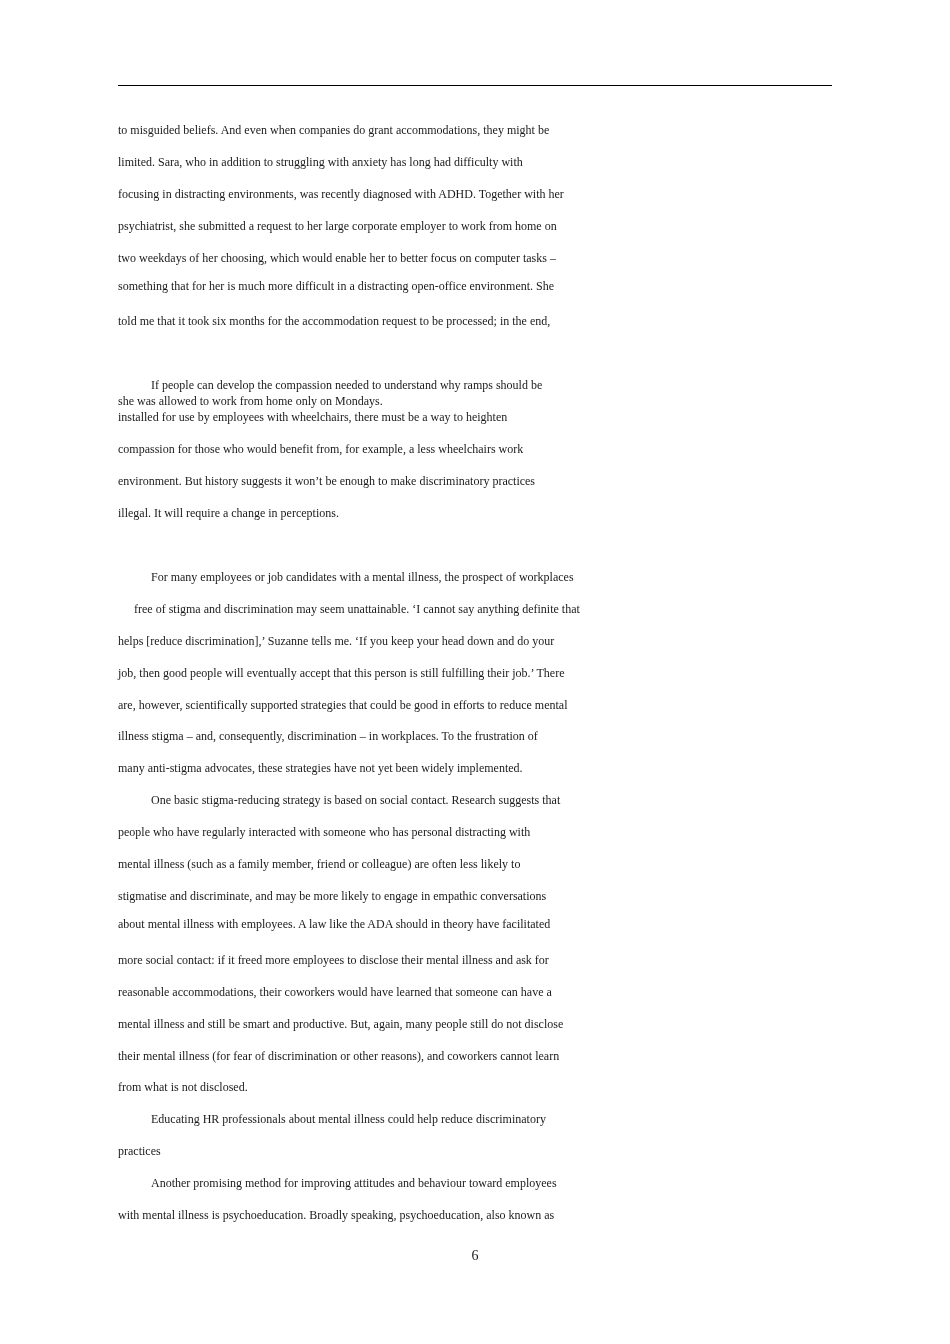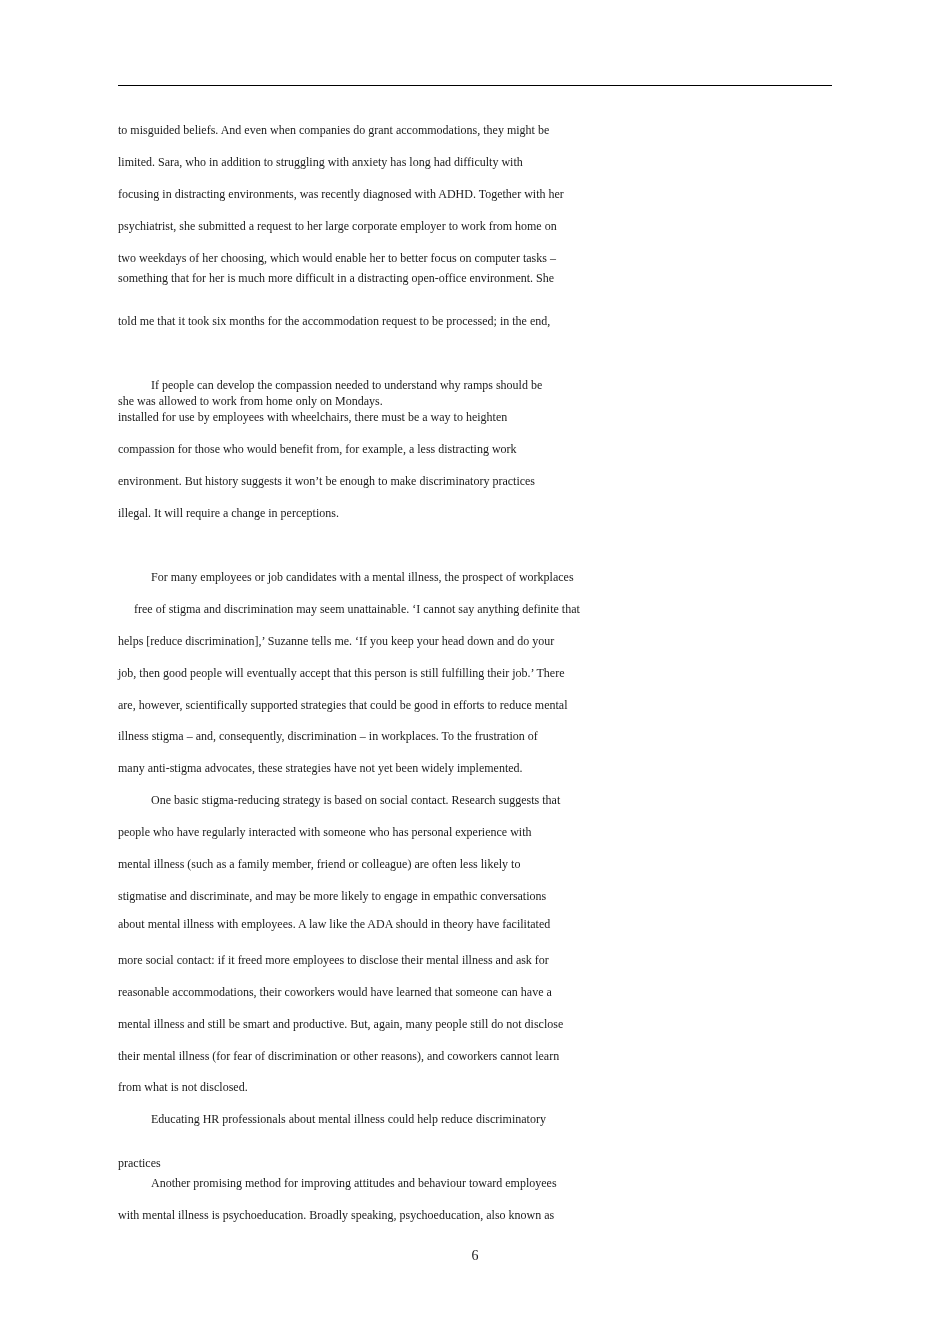--- a/index.html
+++ b/index.html
@@ -12,43 +12,43 @@
 </head>
 <body>
 
 <div class="rule"></div>
 <div id="body-text">
     <div class="line" style="top: 120px; left: 118px;">to misguided beliefs. And even when companies do grant accommodations, they might be</div>
     <div class="line" style="top: 152px; left: 118px;">limited. Sara, who in addition to struggling with anxiety has long had difficulty with</div>
     <div class="line" style="top: 184px; left: 118px;">focusing in distracting environments, was recently diagnosed with ADHD. Together with her</div>
     <div class="line" style="top: 216px; left: 118px;">psychiatrist, she submitted a request to her large corporate employer to work from home on</div>
     <div class="line" style="top: 248px; left: 118px;">two weekdays of her choosing, which would enable her to better focus on computer tasks –</div>
-    <div class="line" style="top: 268px; left: 118px;">something that for her is much more difficult in a distracting open-office environment. She</div>
+    <div class="line" style="top: 276px; left: 118px;">something that for her is much more difficult in a distracting open-office environment. She</div>
     <div class="line" style="top: 311px; left: 118px;">told me that it took six months for the accommodation request to be  processed;  in  the  end,</div>
     <div class="line" style="top: 343px; left: 118px; margin-top: 48px;">she  was  allowed  to  work  from  home  only  on  Mondays.</div>
     <div class="line" style="top: 375px; left: 151px;">If people can develop the compassion needed to understand why ramps should be</div>
     <div class="line" style="top: 407px; left: 118px;">installed for use by employees with wheelchairs, there must be a way to heighten</div>
-    <div class="line" style="top: 439px; left: 118px;">compassion for those who would benefit from, for example, a less distracting work</div>
+    <div class="line" style="top: 439px; left: 118px;">compassion for those who would benefit from, for example, a less wheelchairs work</div>
     <div class="line" style="top: 471px; left: 118px;">environment. But history suggests it won’t be enough to make discriminatory practices</div>
     <div class="line" style="top: 503px; left: 118px; text-align: right;">illegal. It will require a change in perceptions.</div>
     <div class="line" style="top: 567px; left: 151px;">For many employees or job candidates with a mental illness, the prospect of workplaces</div>
     <div class="line" style="top: 599px; left: 134px;">free of stigma and discrimination may seem unattainable. ‘I cannot say anything definite that</div>
     <div class="line" style="top: 631px; left: 118px;">helps [reduce discrimination],’ Suzanne tells me. ‘If you keep your head down and do your</div>
     <div class="line" style="top: 663px; left: 118px;">job, then good people will eventually accept that this person is still fulfilling their job.’ There</div>
     <div class="line" style="top: 695px; left: 118px;">are, however, scientifically supported strategies that could be good in efforts to reduce mental</div>
     <div class="line" style="top: 726px; left: 118px;">illness stigma – and, consequently, discrimination – in workplaces. To the frustration of</div>
     <div class="line" style="top: 758px; left: 118px;">many anti-stigma advocates, these strategies have not yet been widely implemented.</div>
     <div class="line" style="top: 790px; left: 151px;">One basic stigma-reducing strategy is based on social contact. Research suggests that</div>
-    <div class="line" style="top: 822px; left: 118px;">people who have regularly interacted with someone who has personal experience with</div>
+    <div class="line" style="top: 822px; left: 118px;">people who have regularly interacted with someone who has personal distracting with</div>
     <div class="line" style="top: 854px; left: 118px;">mental illness (such as a family member, friend or colleague) are often less likely to</div>
     <div class="line" style="top: 886px; left: 118px;">stigmatise and discriminate, and may be more likely to engage in empathic conversations</div>
     <div class="line" style="top: 914px; left: 118px;">about mental illness with employees. A law like the ADA should in theory have facilitated</div>
     <div class="line" style="top: 950px; left: 118px;">more social contact: if it freed more employees to disclose their mental illness and ask for</div>
     <div class="line" style="top: 982px; left: 118px;">reasonable accommodations, their coworkers would have learned that someone can have a</div>
     <div class="line" style="top: 1014px; left: 118px;">mental illness and still be smart and productive. But, again, many people still do not disclose</div>
     <div class="line" style="top: 1046px; left: 118px;">their mental illness (for fear of discrimination or other reasons), and coworkers cannot learn</div>
     <div class="line" style="top: 1077px; left: 118px;">from what is not disclosed.</div>
     <div class="line" style="top: 1109px; left: 151px;"> Educating HR professionals about mental illness could help reduce discriminatory</div>
-    <div class="line" style="top: 1141px; left: 118px; margin-top: 12px;">practices</div>
+    <div class="line" style="top: 1141px; left: 118px;">practices</div>
     <div class="line" style="top: 1173px; left: 151px;">Another promising method for improving attitudes and behaviour toward employees</div>
     <div class="line" style="top: 1205px; left: 118px;">with mental illness is psychoeducation. Broadly speaking, psychoeducation, also known as</div>
   </div>
 <div class="page-num">6</div>
 
 </body></html>

